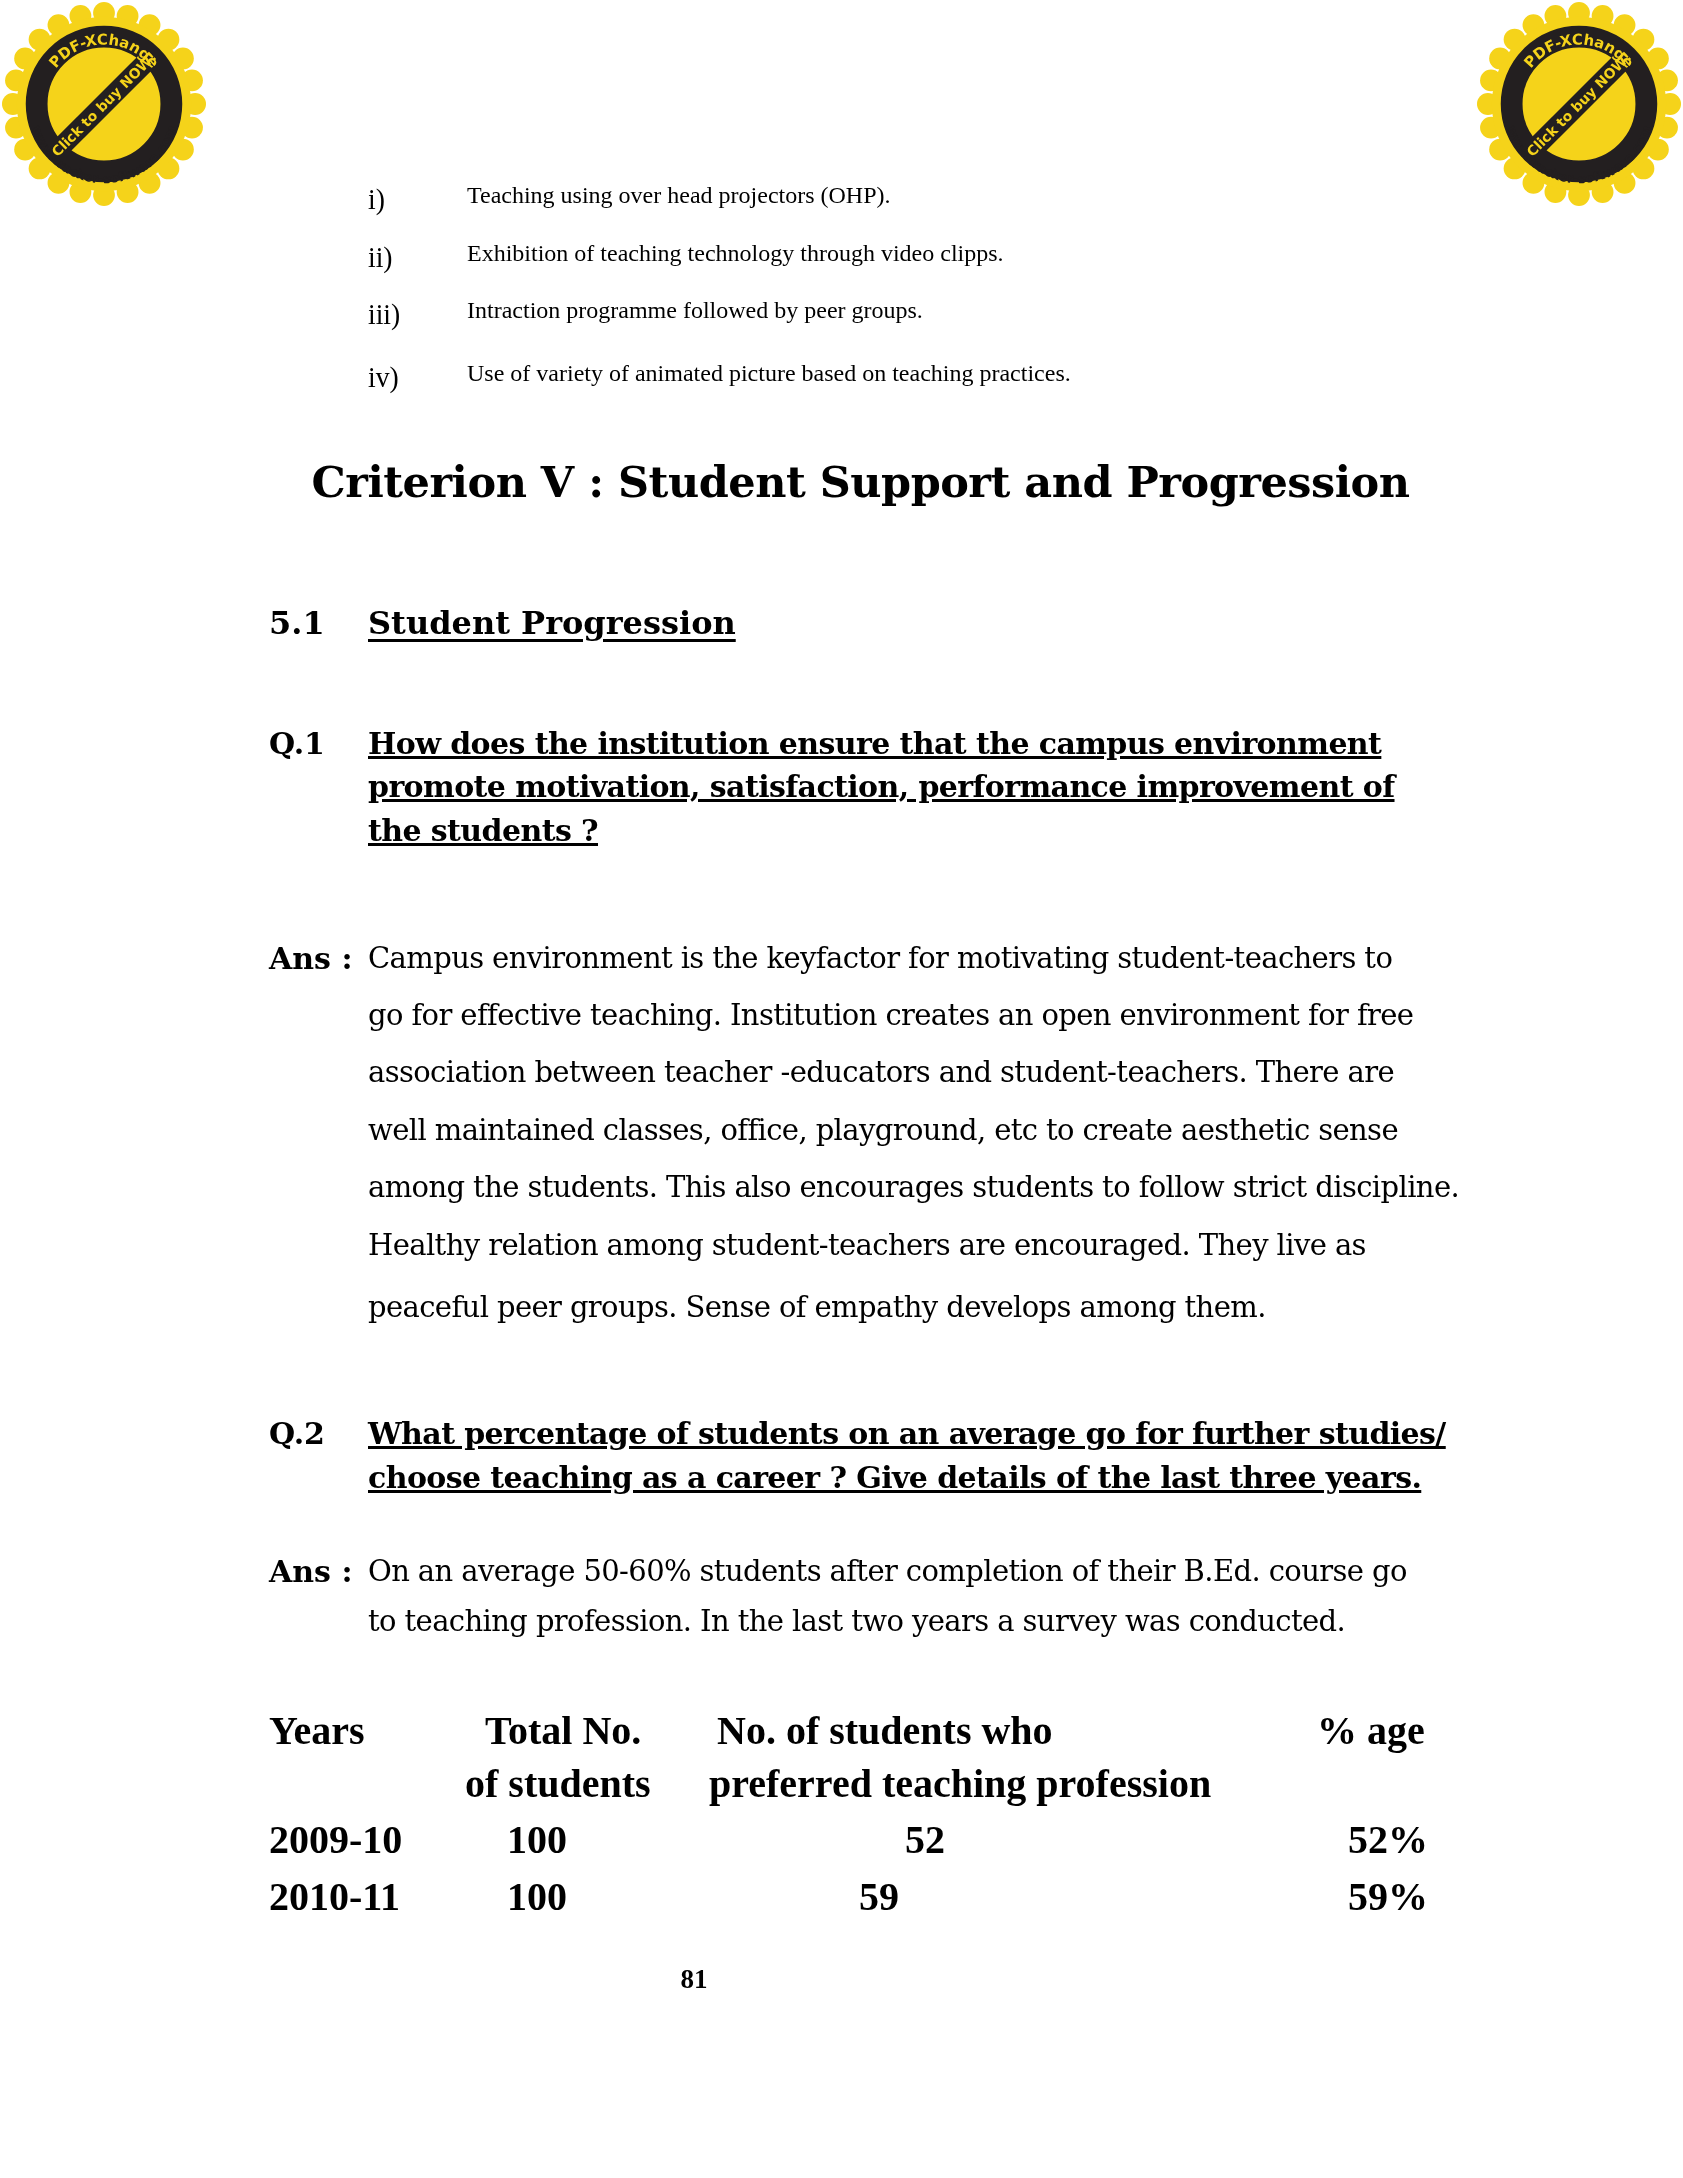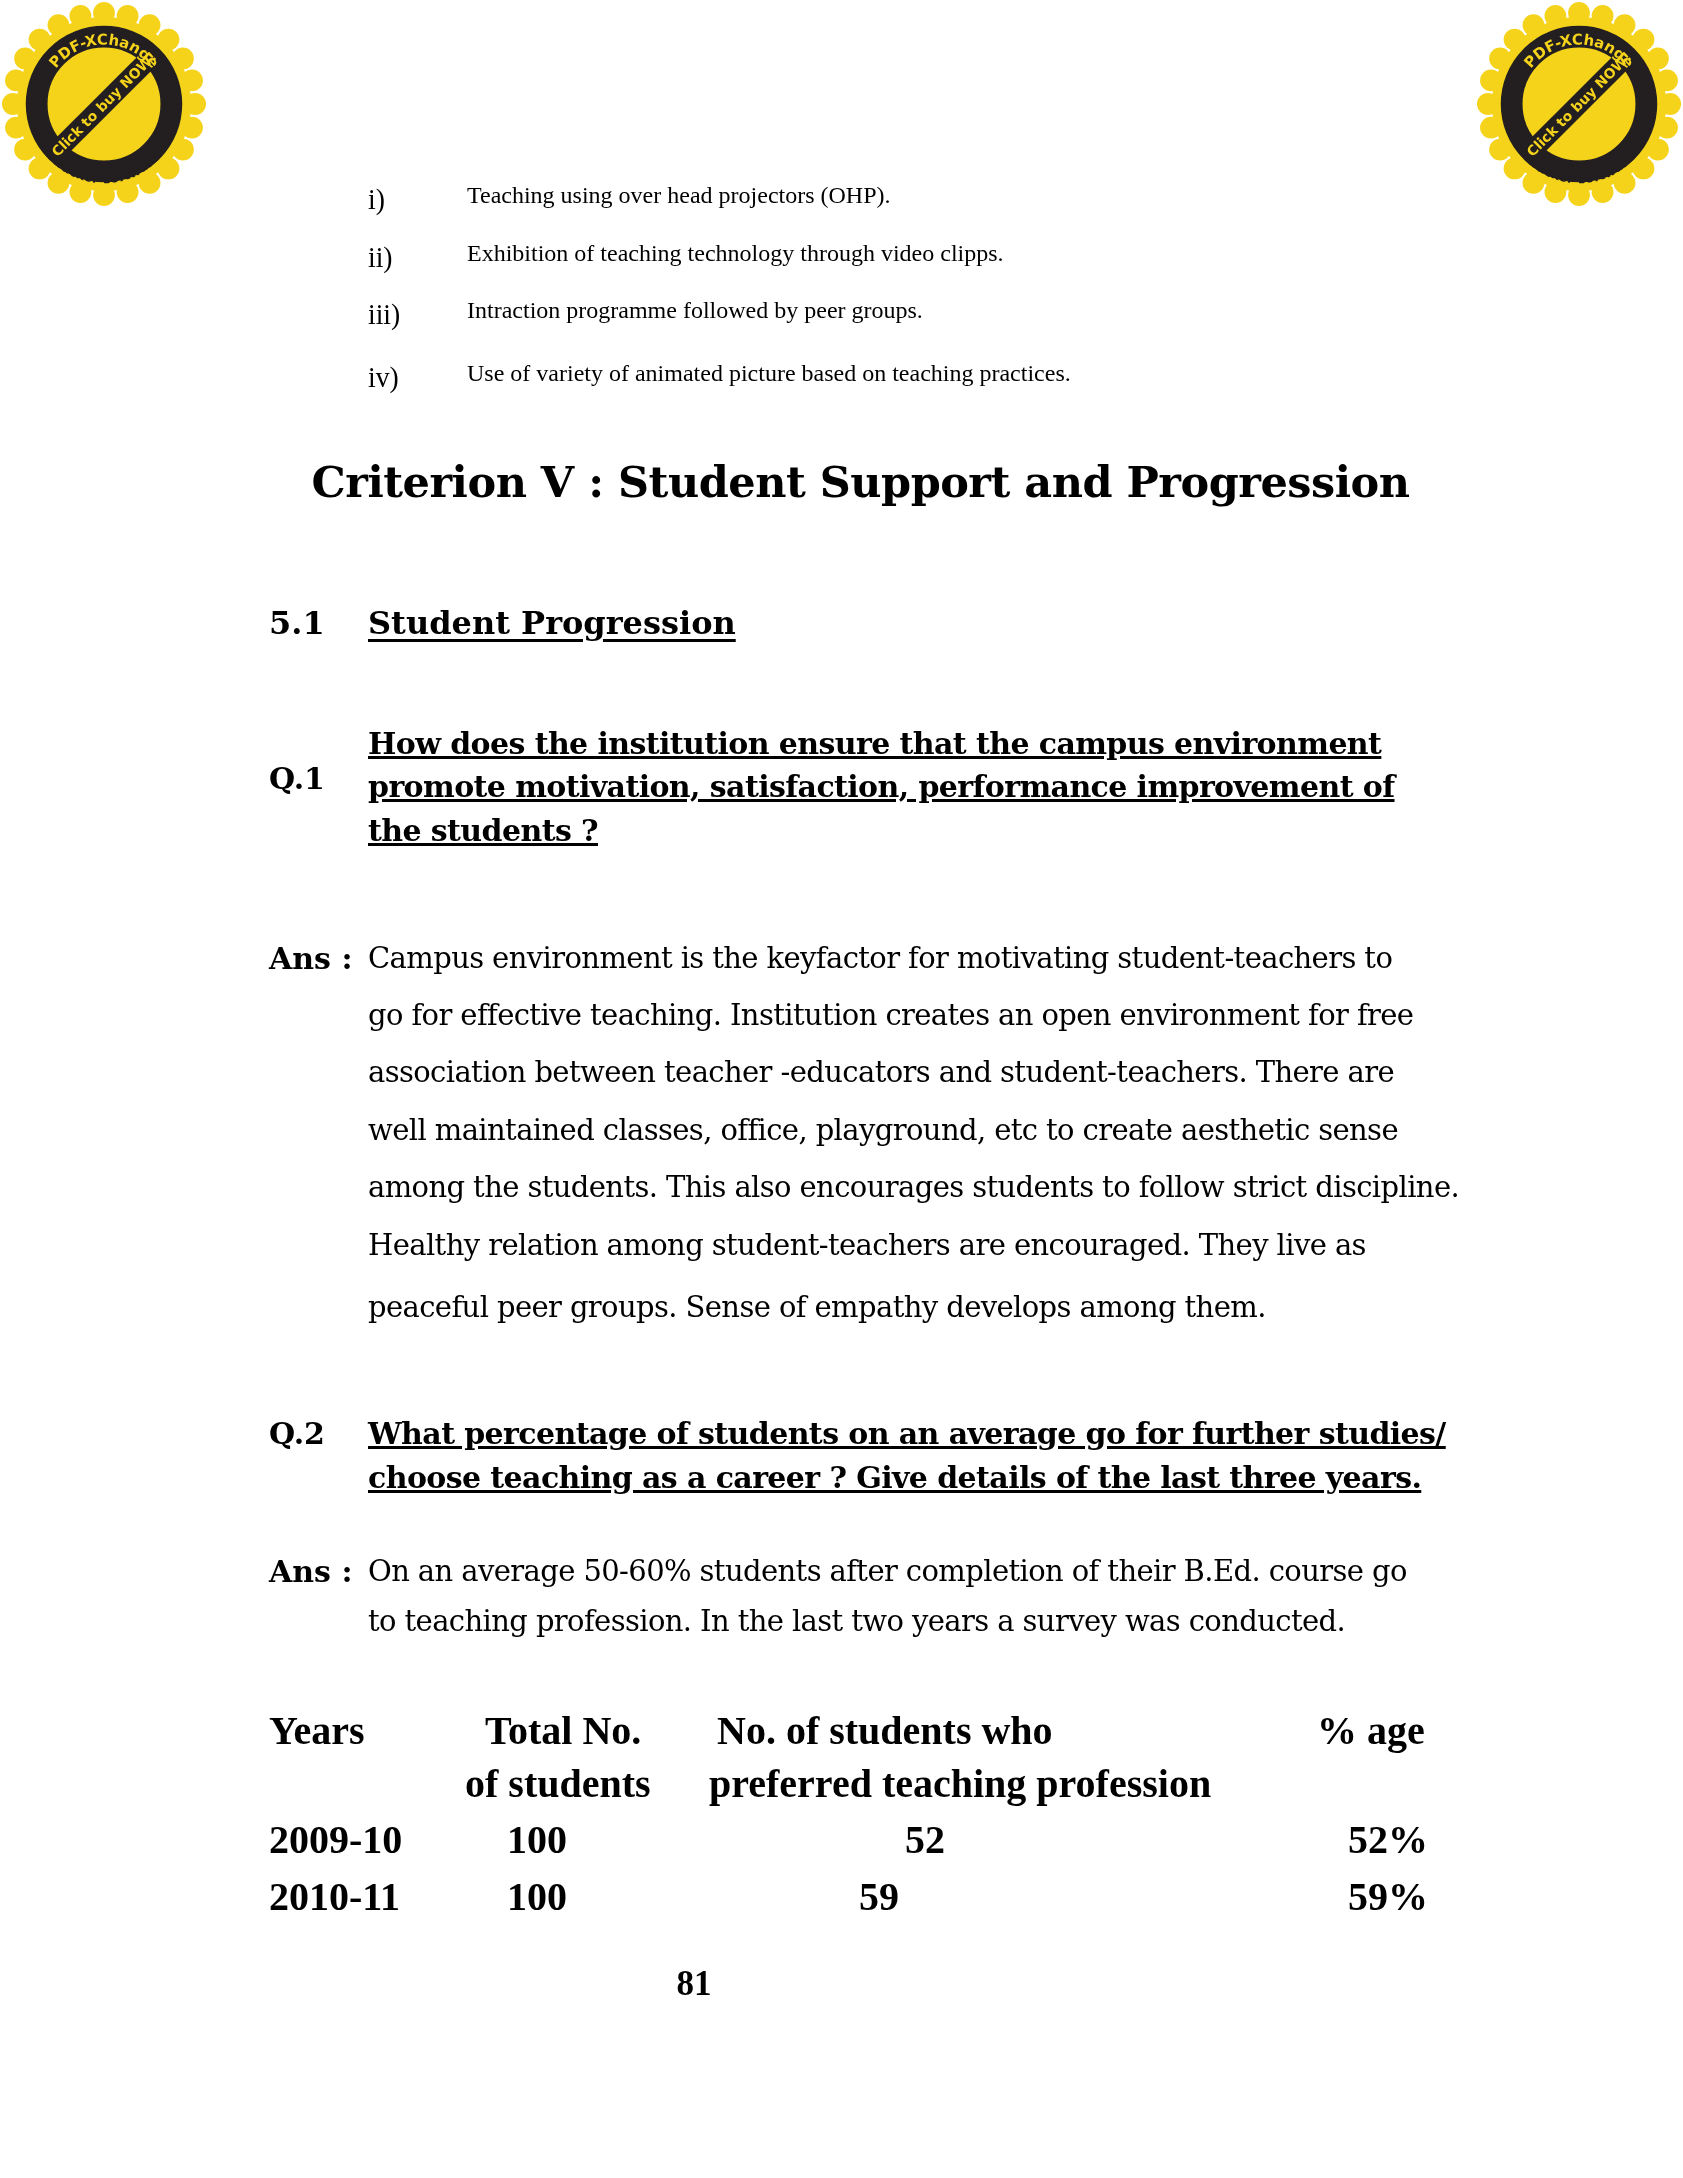--- a/index.html
+++ b/index.html
@@ -8,21 +8,21 @@
   .list-num { left:368px; font-size:30px; font-family:"Liberation Serif", serif; transform:scaleX(0.92); transform-origin:left; }
   .list-text { left:467px; font-size:24px; font-family:"Liberation Serif", serif; }
   .heading { left:0; width:1721px; text-align:center; font-size:43px; font-weight:bold; font-family:"DejaVu Serif", serif; letter-spacing:-0.5px; }
   .sec-num { left:269px; font-size:32px; font-weight:bold; font-family:"DejaVu Serif", serif; }
   .sec-title { left:368px; font-size:32px; font-weight:bold; font-family:"DejaVu Serif", serif; text-decoration:underline; text-underline-offset:5px; text-decoration-thickness:3px; }
   .q-label { left:269px; font-size:30px; font-weight:bold; font-family:"DejaVu Serif", serif; }
   .q-text { left:368px; font-size:30px; font-weight:bold; font-family:"DejaVu Serif", serif; letter-spacing:-0.6px;text-decoration:underline; }
   .ans-label { left:269px; font-size:30px; font-weight:bold; font-family:"DejaVu Serif", serif; }
   .ans-text { left:368px; font-size:29px; font-family:"DejaVu Serif", serif; letter-spacing:-0.6px; }
   .tbl { font-size:40px; font-weight:bold; font-family:"Liberation Serif", serif; }
-  .page-num { left:0; width:1388px; text-align:center; font-size:35px; font-weight:bold; font-family:"Liberation Serif", serif; }
+  .page-num { left:0; width:1388px; text-align:center; font-size:27px; font-weight:bold; font-family:"Liberation Serif", serif; }
   .badge { position:absolute; width:208px; height:208px; }
 </style>
 </head>
 <body>
 
 <svg class="badge" style="left:0;top:0;" viewBox="0 0 210 210">
   <g>
     <g fill="#f5d31a" id="gearL">
         <circle cx="197" cy="105" r="11"></circle>
         <circle cx="193.8651760185943" cy="128.8113521494319" r="11"></circle>
@@ -121,21 +121,21 @@
     <span class="abs list-text" style="top:360px;">Use of  variety of animated picture based on teaching practices.</span>
   </div>
 </div>
 
 <div class="abs heading" style="top:457px;">Criterion V : Student Support and Progression</div>
 
 <span class="abs sec-num" style="top:604px;">5.1</span>
 <span class="abs sec-title" style="top:604px;">Student  Progression</span>
 
 <div>
-  <span class="abs q-label" style="top:726px;margin-top:35px;">Q.1</span>
+  <span class="abs q-label" style="top:726px;">Q.1</span>
   <span class="abs q-text" style="top:726px;">How does the institution ensure that the campus environment</span>
   <span class="abs q-text" style="top:769px;">promote motivation, satisfaction, performance improvement of</span>
   <span class="abs q-text" style="top:813px;">the students ?</span>
 </div>
 
 <div>
   <span class="abs ans-label" style="top:941px;">Ans :</span>
   <span class="abs ans-text" style="top:941px;">Campus environment is the keyfactor for motivating student-teachers to</span>
   <span class="abs ans-text" style="top:998px;">go for effective  teaching. Institution creates an open environment for free</span>
   <span class="abs ans-text" style="top:1055px;">association between teacher -educators and student-teachers. There are</span>

